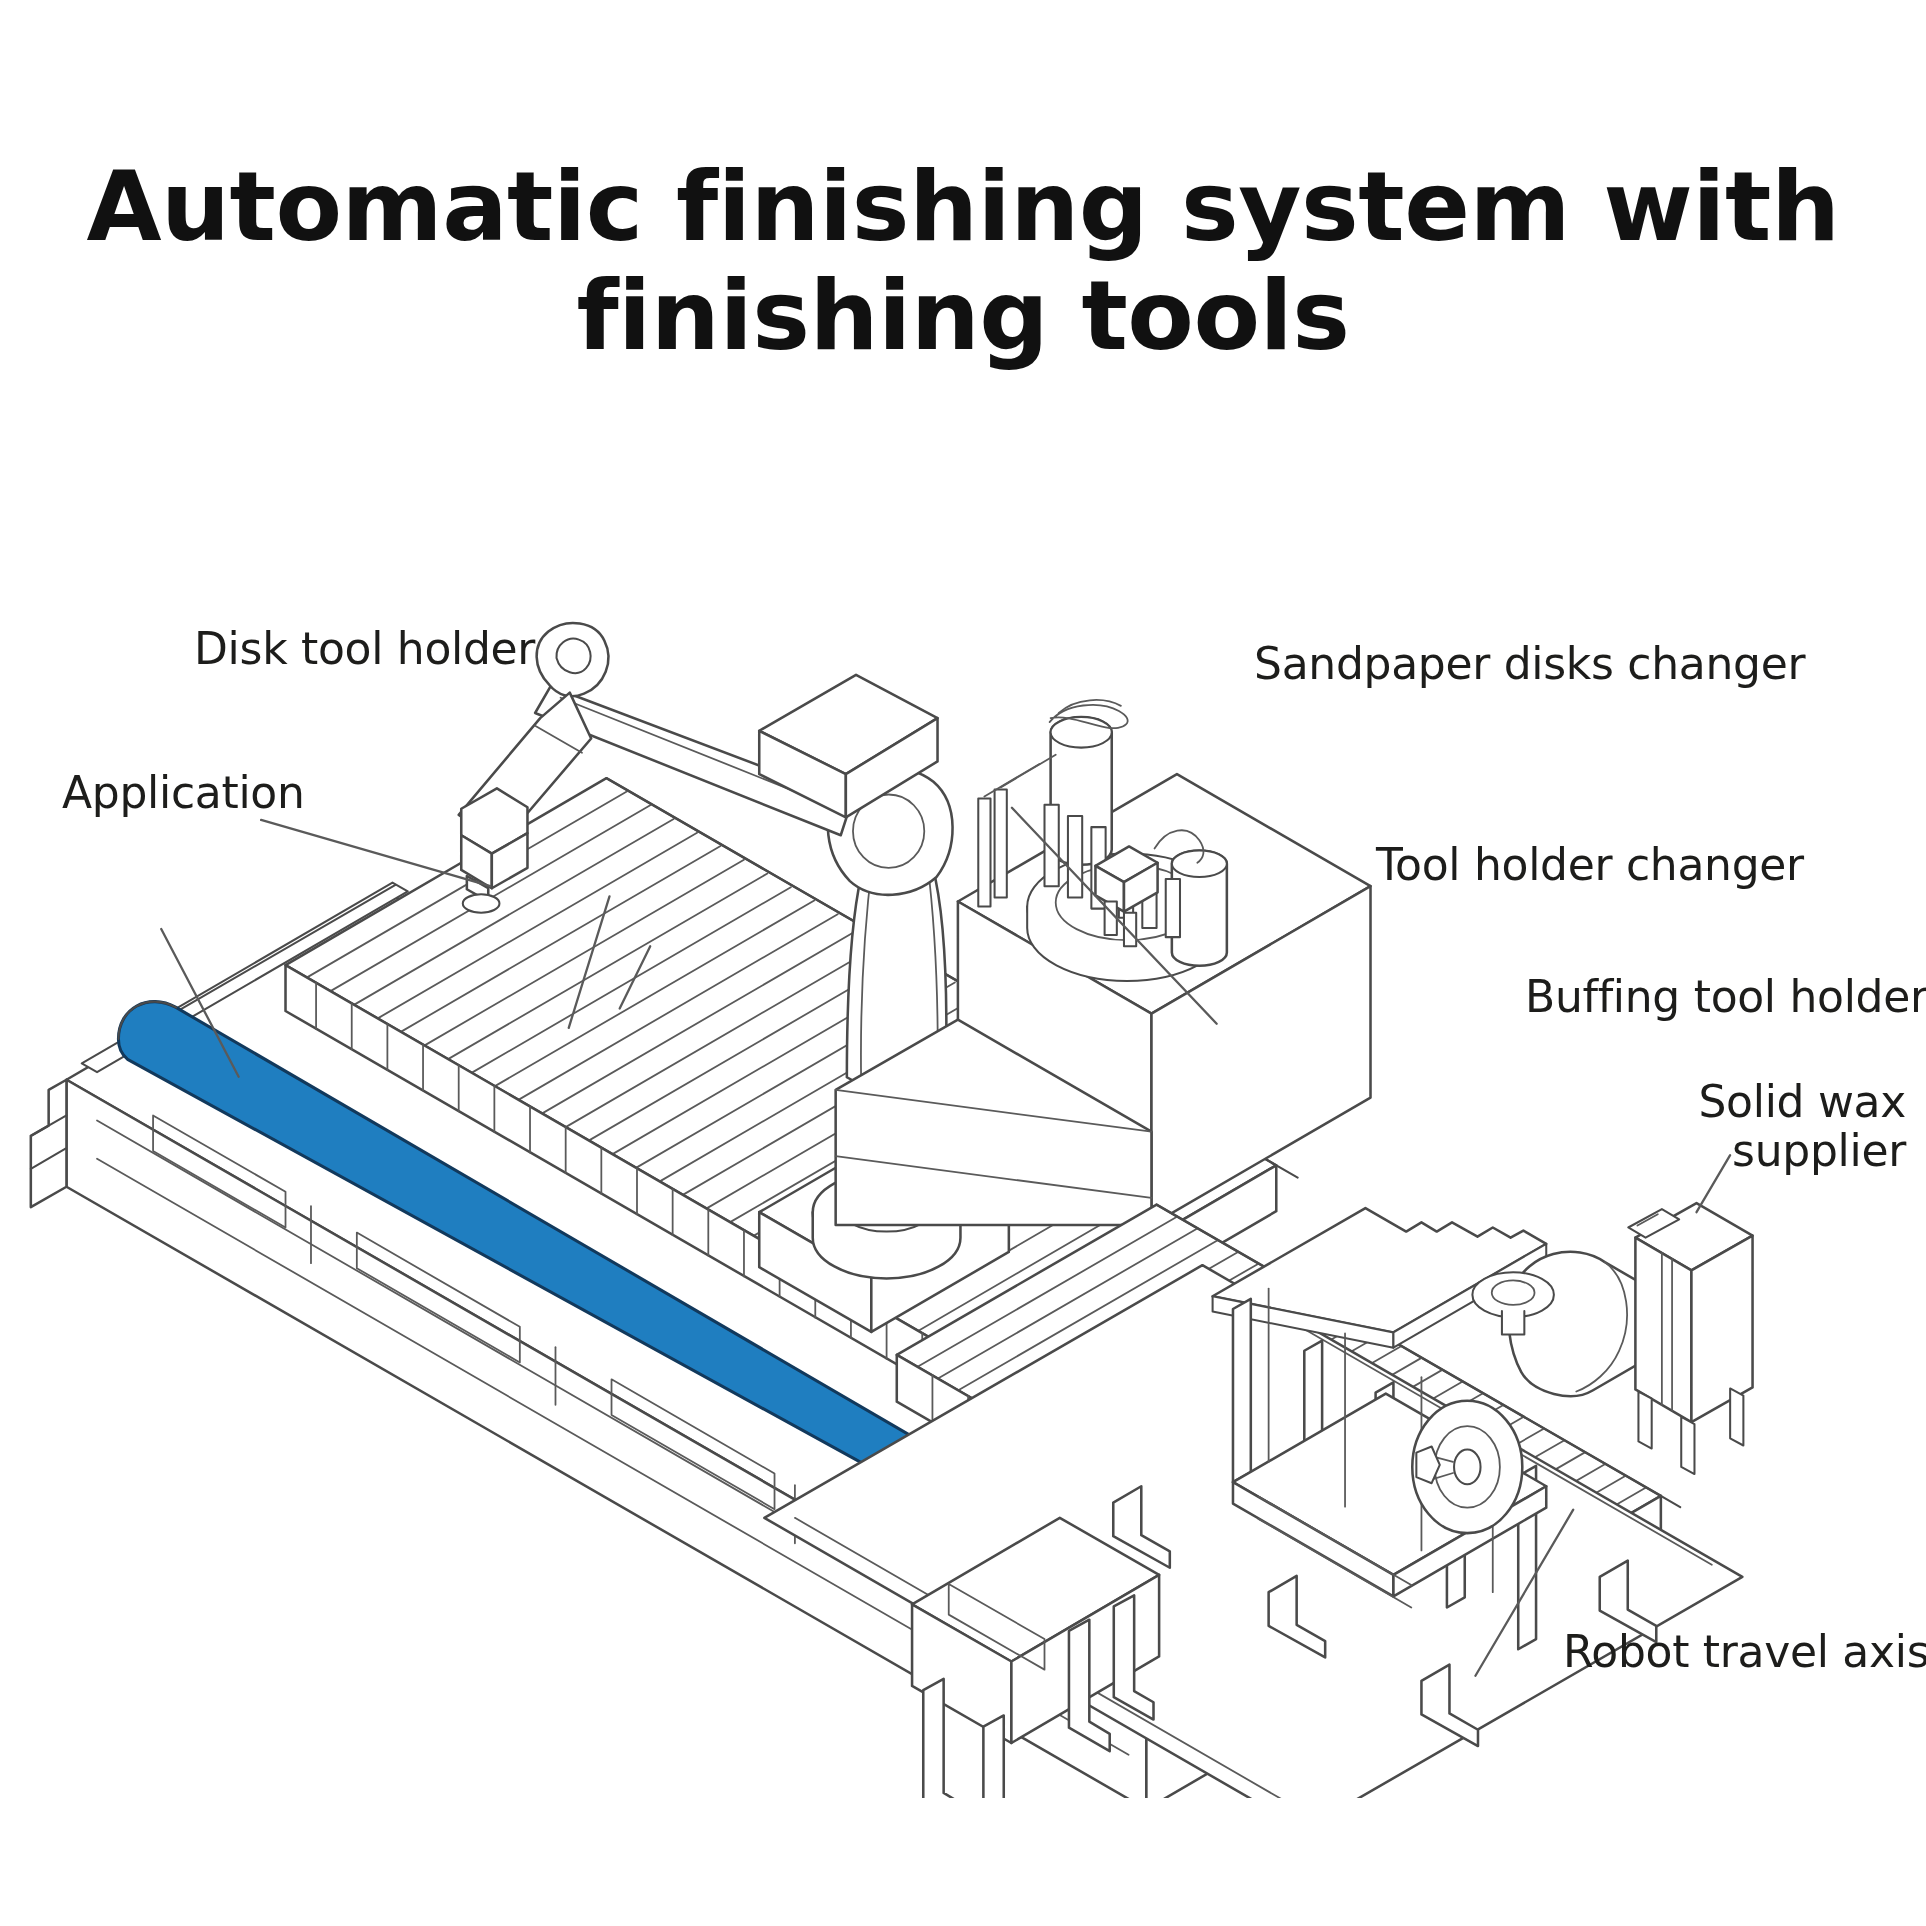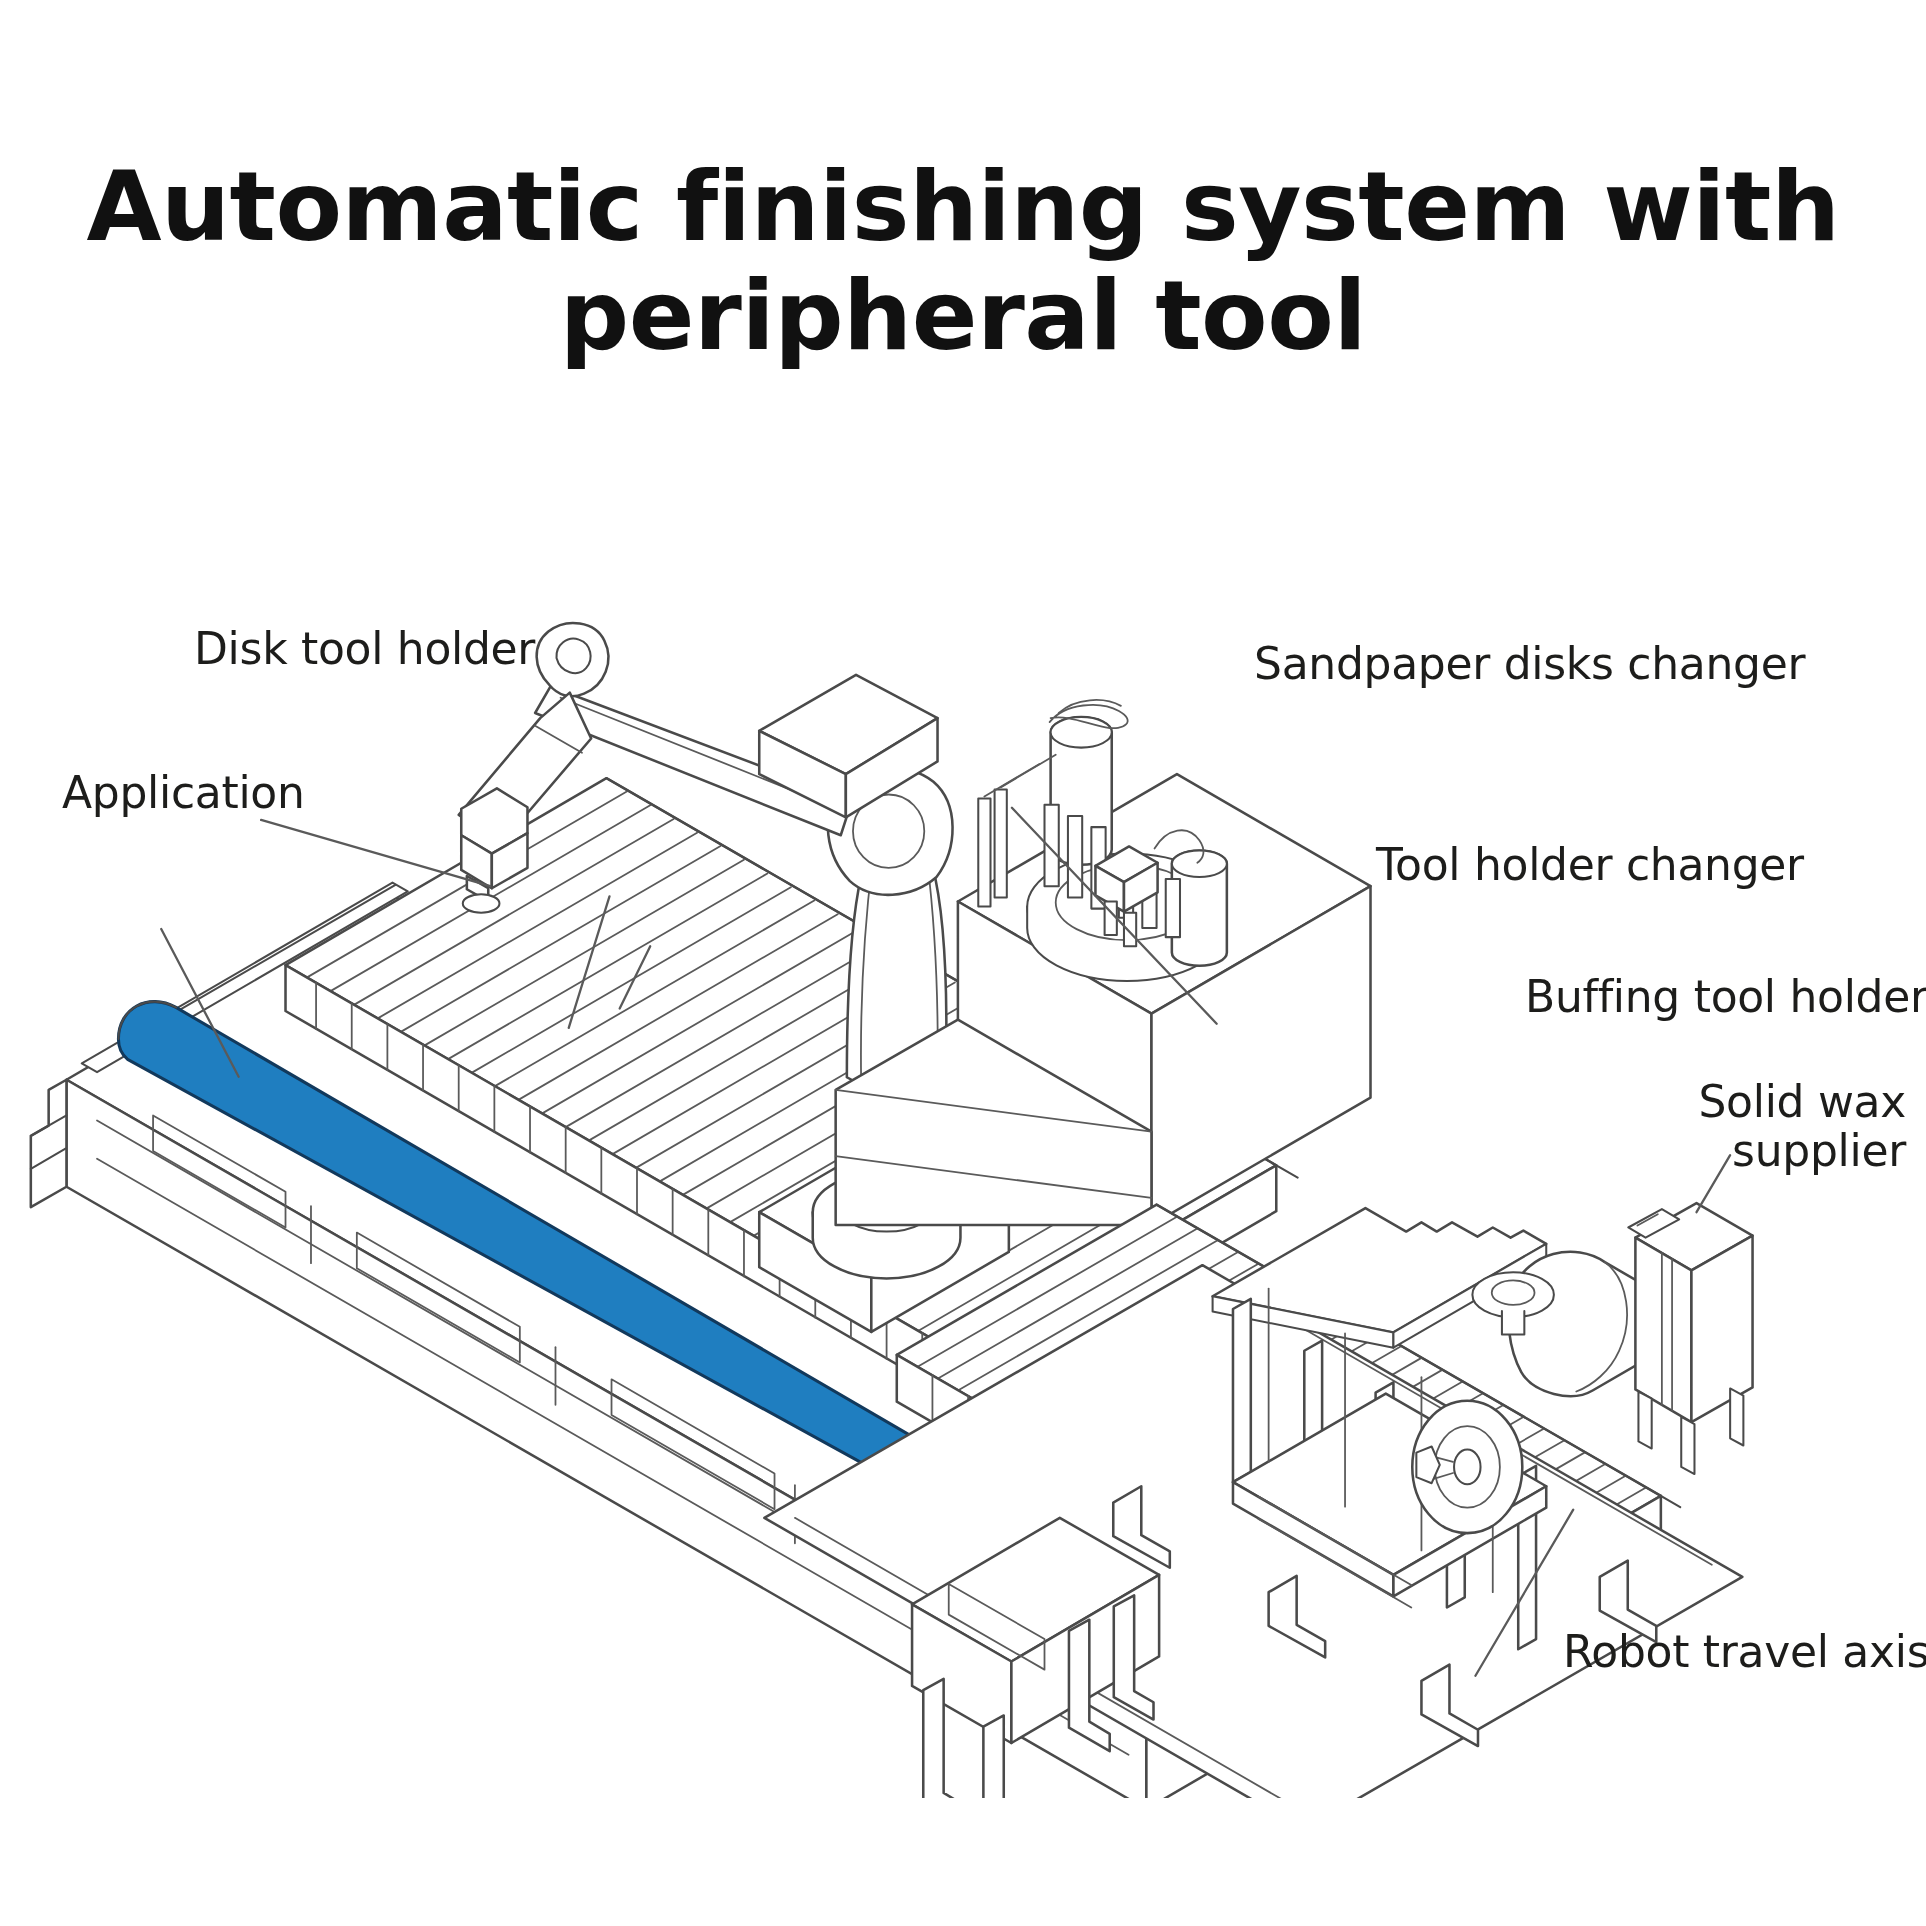--- a/index.html
+++ b/index.html
@@ -40,21 +40,21 @@
   }
   .callout.ctr{text-align:right;margin-top:20px;}
 </style>
 </head>
 <body>
 
 <div id="page">
 
   <div id="title">
     <span>Automatic finishing system with</span>
-    <span class="l2">peripheral tool</span>
+    <span class="l2">finishing tools</span>
   </div>
 
   <div id="stage">
   <svg viewBox="0 0 3780 2450" xmlns="http://www.w3.org/2000/svg">
     <defs>
       <style>
         .ln   { fill:none; stroke:#4a4a4a; stroke-width:5; stroke-linejoin:round; stroke-linecap:round; }
         .ln2  { fill:none; stroke:#4a4a4a; stroke-width:4; stroke-linejoin:round; stroke-linecap:round; }
         .lnf  { fill:#ffffff; stroke:#4a4a4a; stroke-width:5; stroke-linejoin:round; stroke-linecap:round; }
         .lnf2 { fill:#ffffff; stroke:#4a4a4a; stroke-width:4; stroke-linejoin:round; stroke-linecap:round; }

